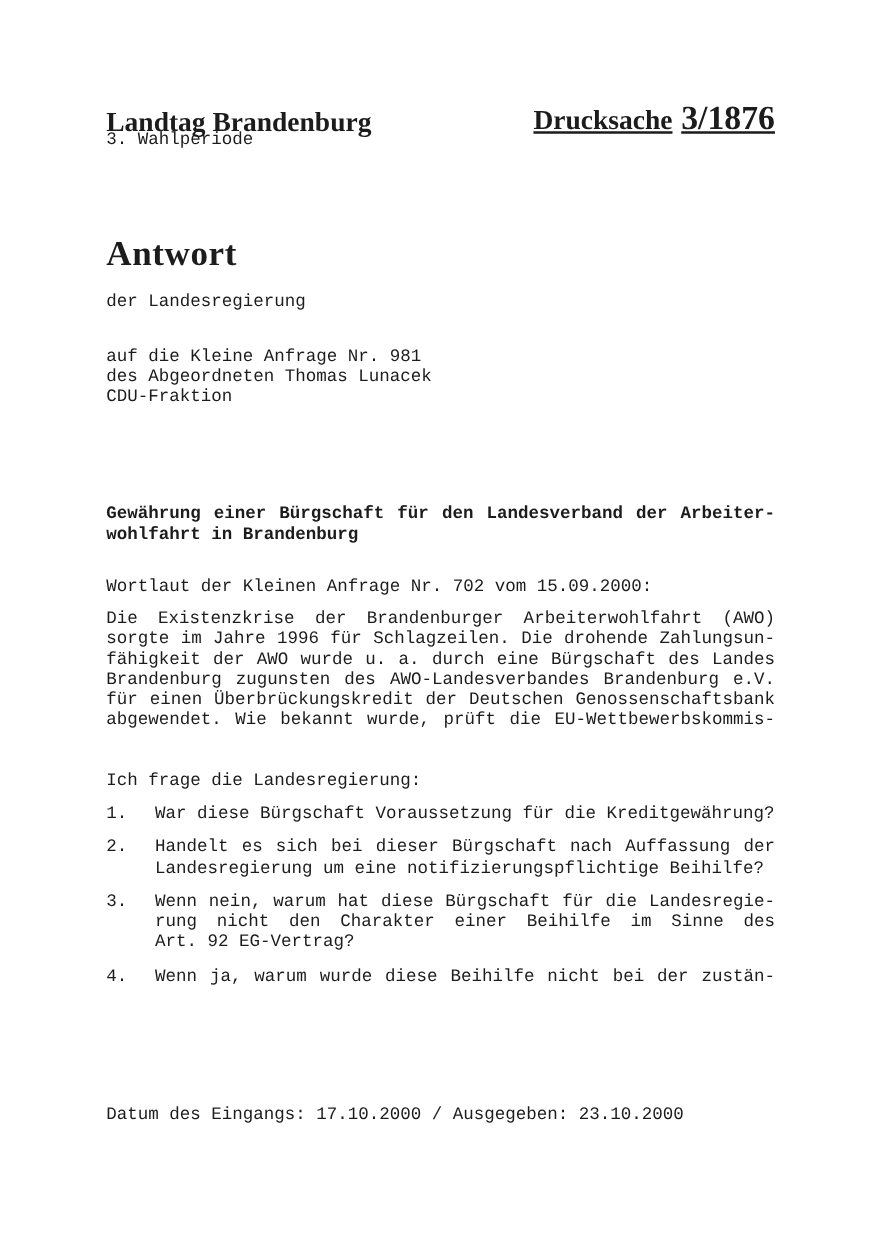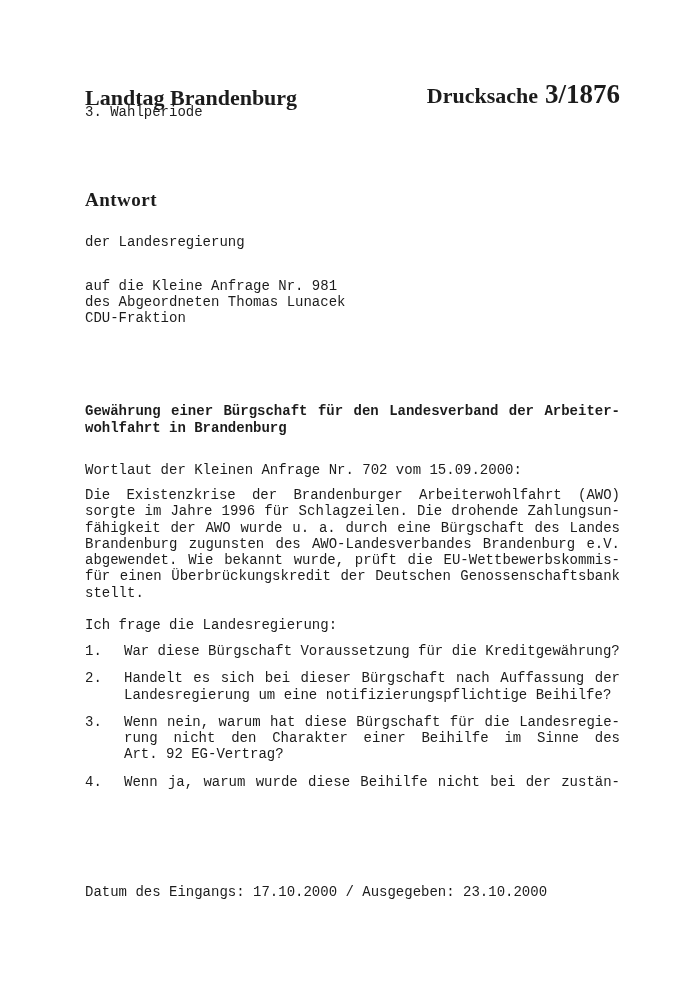--- a/index.html
+++ b/index.html
@@ -28,29 +28,29 @@
   .header-row {
     position: absolute;
     left: 85px;
     right: 80px;
     top: 80px;
     display: flex;
     justify-content: space-between;
     align-items: flex-end;
   }
   .institution { font-size: 22px; line-height: 1.1; }
-  .doc-ref { font-size: 22px; line-height: 1.1; }
+  .doc-ref { font-size: 22px; line-height: 1.1; text-decoration: underline; }
   .doc-number { font-size: 27px; margin-left: 7px; }
   .wahlperiode { position: absolute; left: 85px; top: 104px; }
   .title {
     position: absolute;
     left: 85px;
     top: 190px;
     margin: 0;
-    font-size: 19px;
+    font-size: 28px;
     line-height: 1;
     letter-spacing: 0.5px;
   }
   .subtitle { position: absolute; left: 85px; top: 234px; }
   .ref-block { position: absolute; left: 85px; top: 279px; line-height: 15.8px; }
   .subject {
     position: absolute;
     left: 85px;
     right: 80px;
     top: 403px;
@@ -117,23 +117,22 @@
       <div class="tline">wohlfahrt in Brandenburg</div>
     </div>
 
   <div class="wortlaut mono">Wortlaut der Kleinen Anfrage Nr. 702 vom 15.09.2000:</div>
 
   <div class="body-para mono">
       <div class="tline just">Die Existenzkrise der Brandenburger Arbeiterwohlfahrt (AWO)</div>
       <div class="tline just">sorgte im Jahre 1996 für Schlagzeilen. Die drohende Zahlungsun-</div>
       <div class="tline just">fähigkeit der AWO wurde u. a. durch eine Bürgschaft des Landes</div>
       <div class="tline just">Brandenburg zugunsten des AWO-Landesverbandes Brandenburg e.V.</div>
+      <div class="tline just">für einen Überbrückungskredit der Deutschen Genossenschaftsbank</div>
       <div class="tline just">abgewendet. Wie bekannt wurde, prüft die EU-Wettbewerbskommis-</div>
-      <div class="tline just">für einen Überbrückungskredit der Deutschen Genossenschaftsbank</div>
-      <div class="tline">stellt.</div>
     </div>
 
   <div class="prompt mono">Ich frage die Landesregierung:</div>
 
   <ol class="questions mono">
       <li class="q-item">
         <span class="q-num">1.</span>
         <div class="q-lines">
           <div class="tline">War diese Bürgschaft Voraussetzung für die Kreditgewährung?</div>
         </div>

